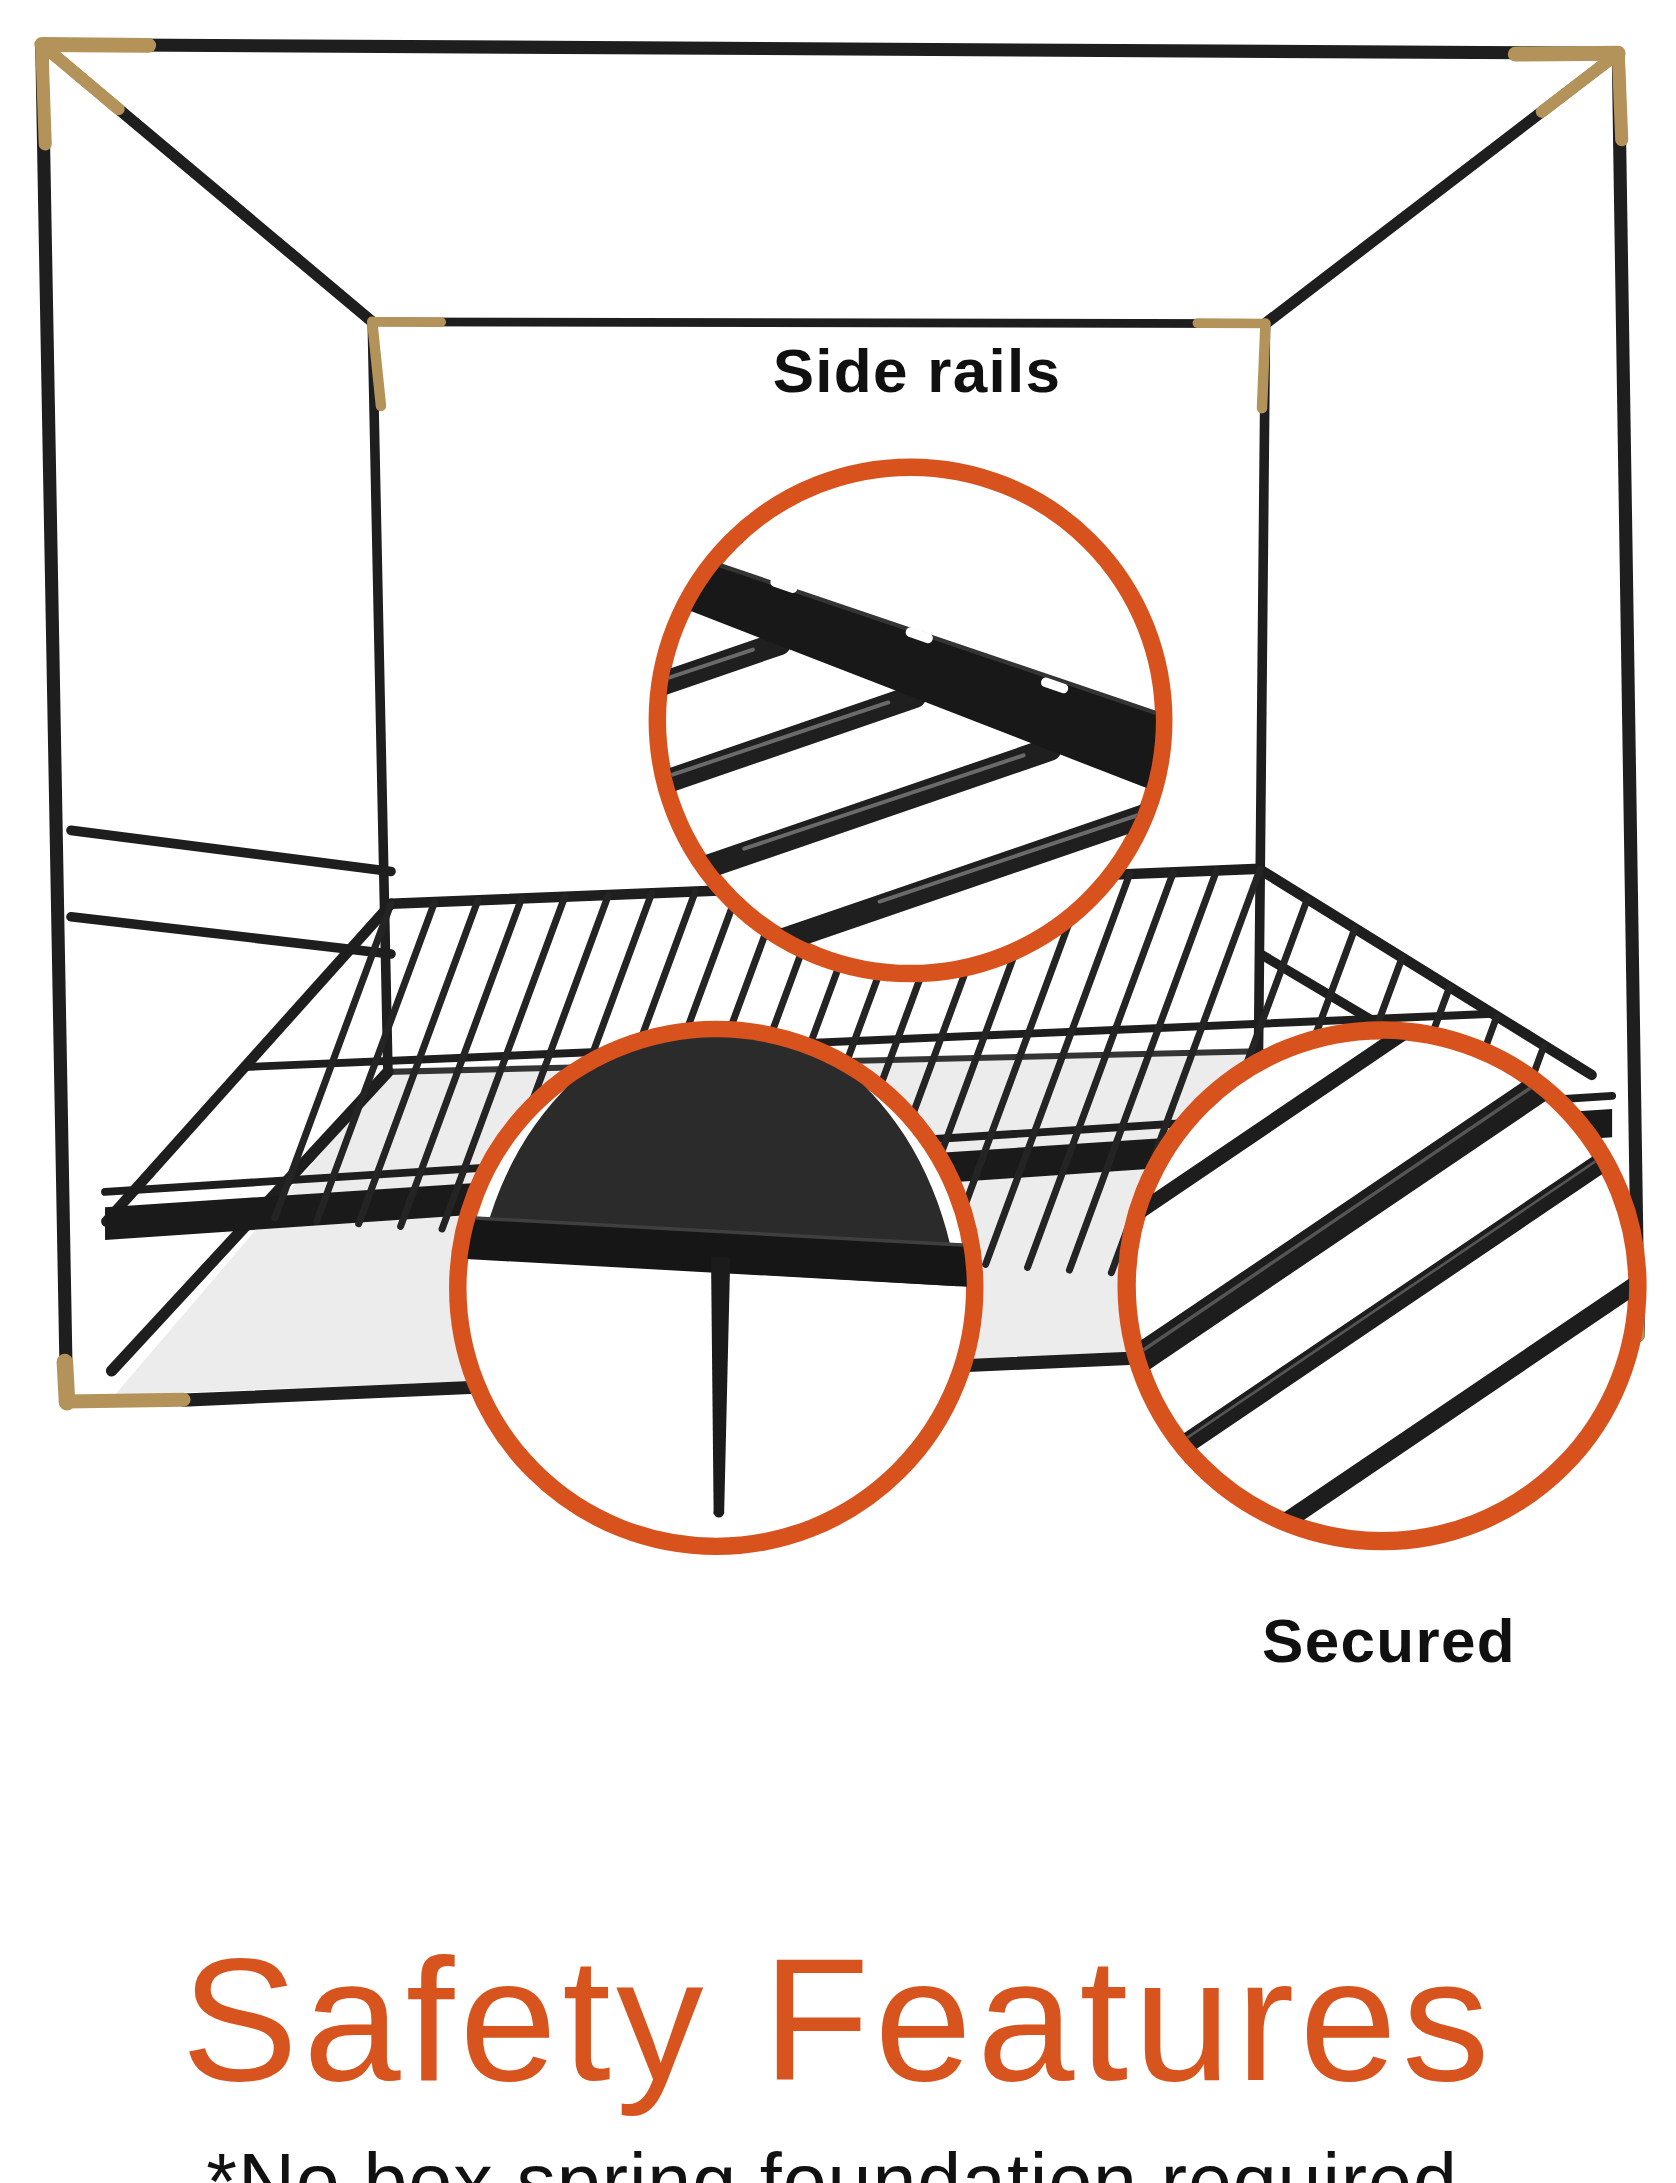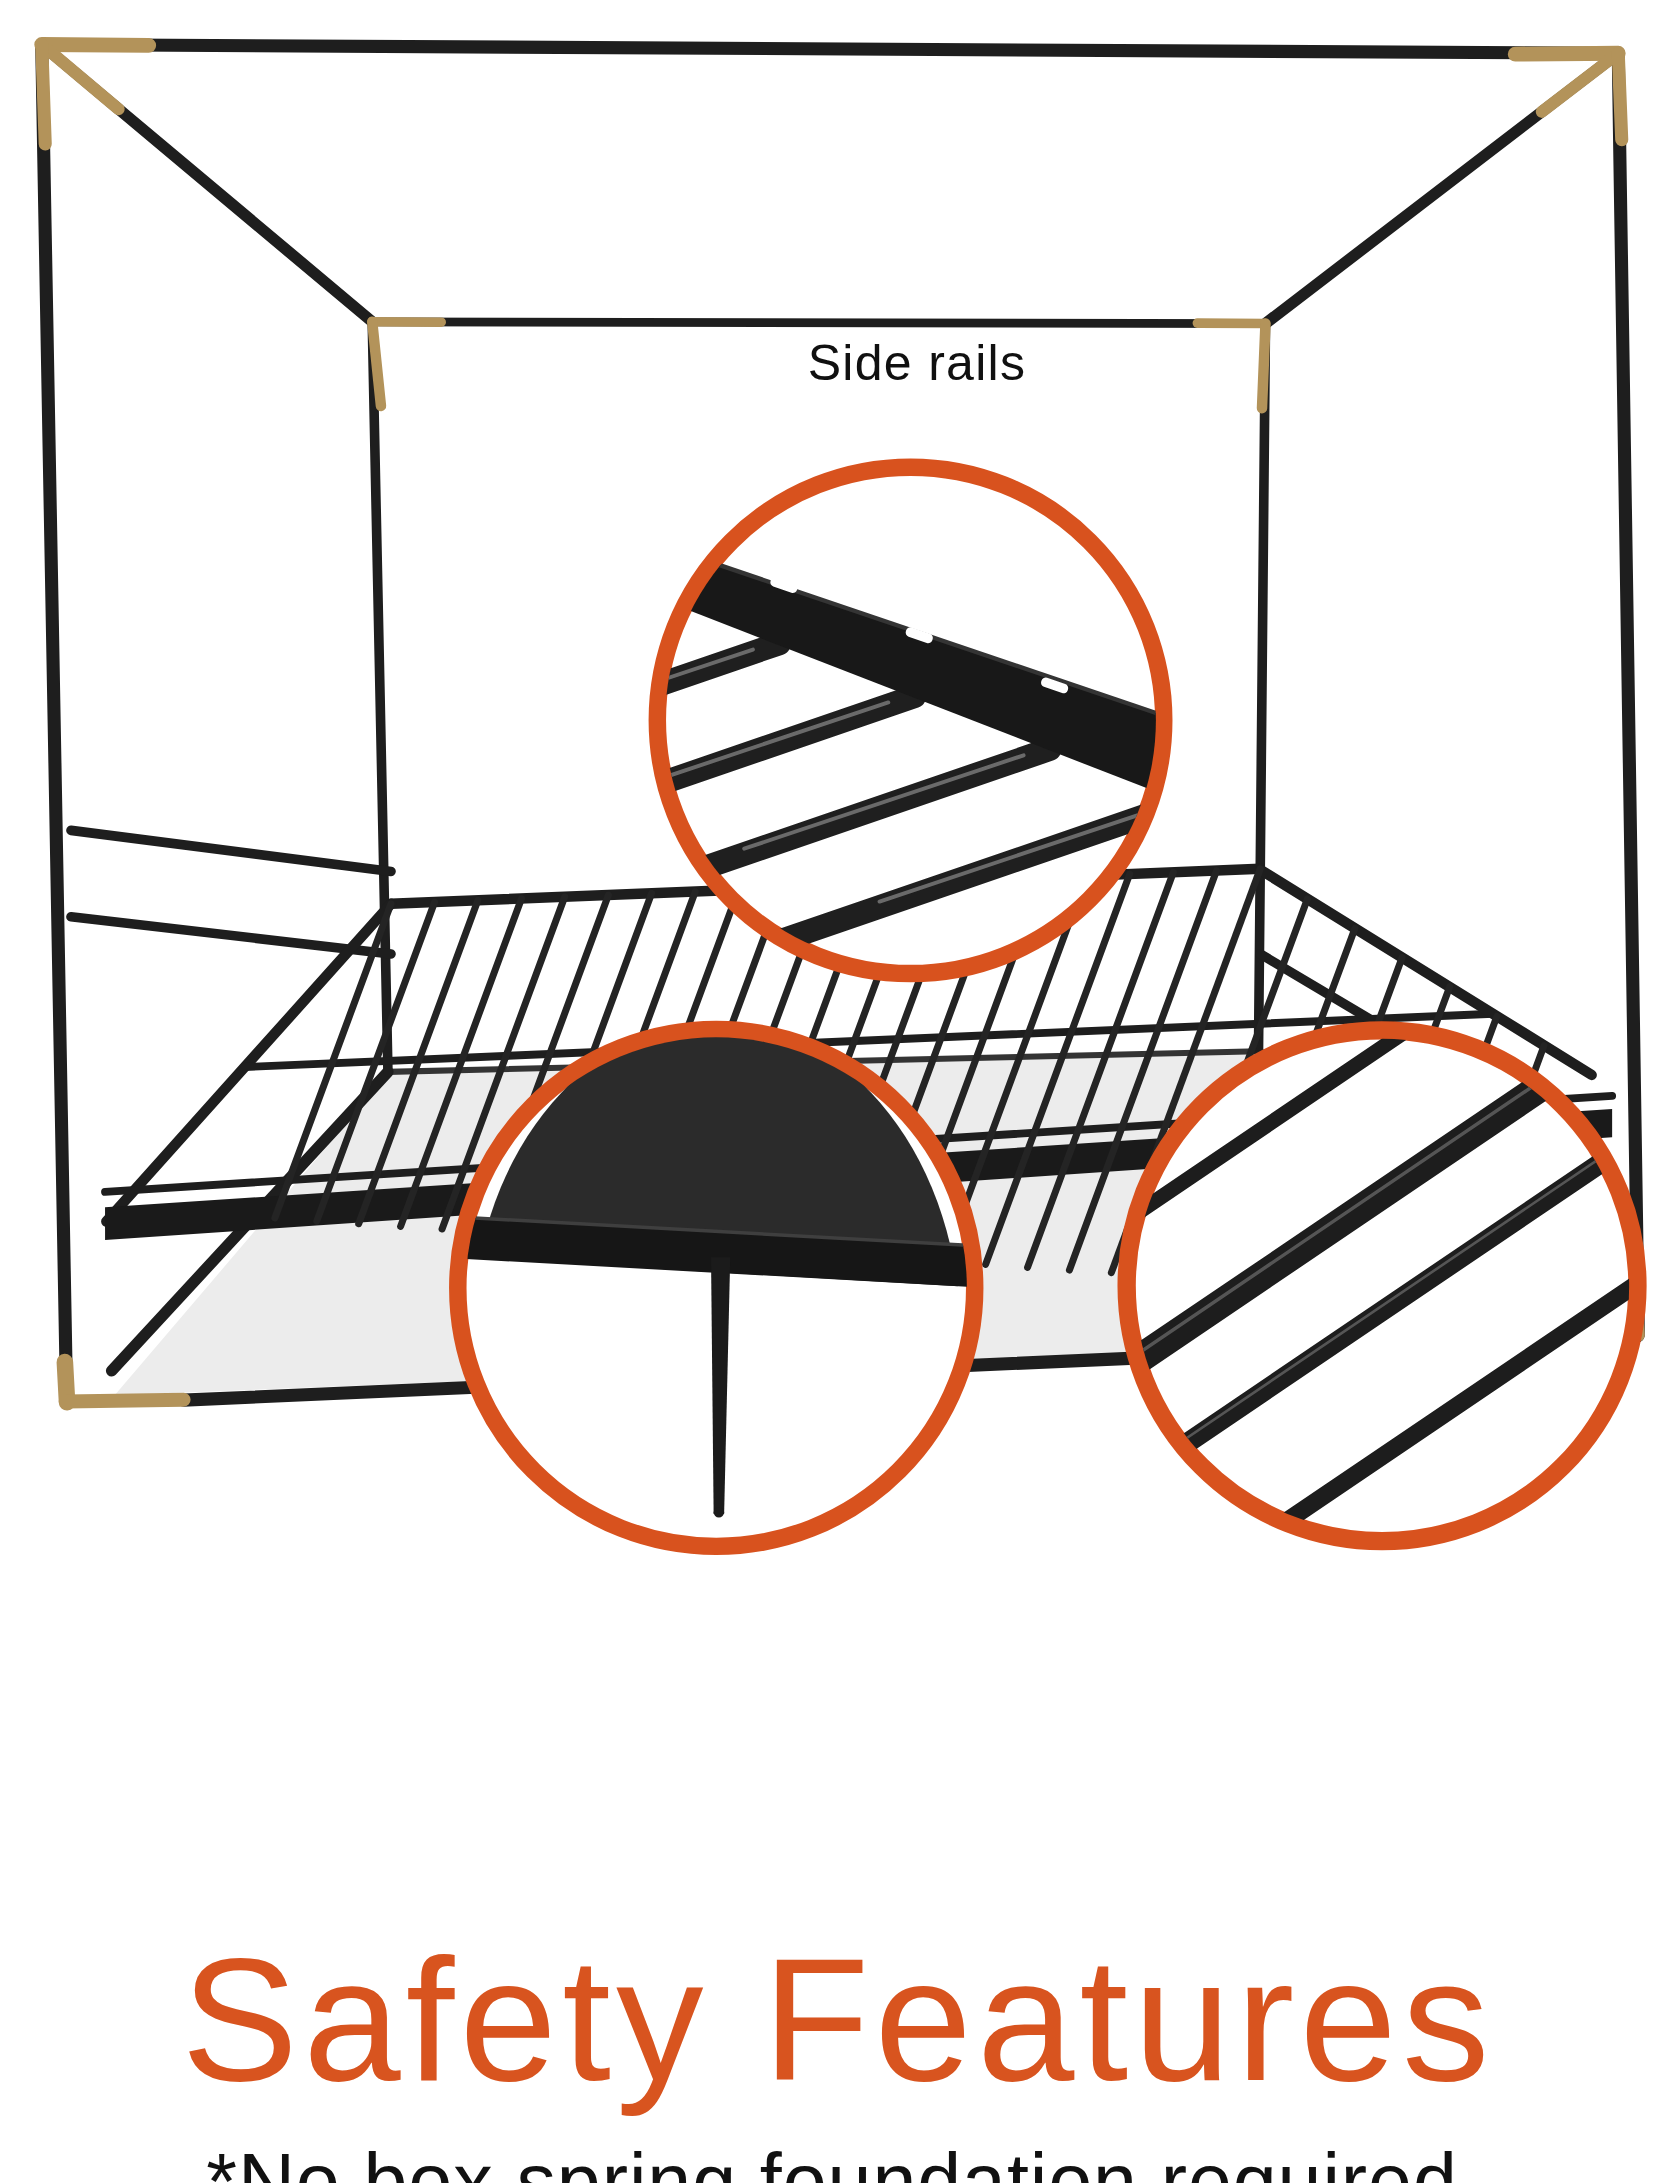--- a/index.html
+++ b/index.html
@@ -4,22 +4,22 @@
 <style>
   html,body{margin:0;padding:0;}
   body{
     width:1677px;height:2241px;position:relative;overflow:hidden;
     background:#ffffff;
     font-family:"Liberation Sans", sans-serif;
   }
   #scene{position:absolute;left:0;top:0;width:1677px;height:2241px;}
   .label{
     position:absolute;transform:translateX(-50%);
-    color:#101010;font-weight:normal;text-align:center;white-space:nowrap;
-    font-size:50px;line-height:1.21;letter-spacing:1.3px;
+    color:#101010;font-weight:bold;text-align:center;white-space:nowrap;
+    font-size:62px;line-height:1.21;letter-spacing:1.3px;
   }
   #side-rails-label{left:917px;top:333px;}
   #center-legs-label{left:723px;top:1603px;}
   #metal-slats-label{left:1389px;top:1603px;}
   #safety-title{
     position:absolute;left:838px;top:1932px;transform:translateX(-50%);
     color:#D8541F;font-weight:normal;font-size:175px;line-height:1;
     letter-spacing:5.2px;white-space:nowrap;
   }
   #footnote{
@@ -188,18 +188,19 @@
 </svg>
 
 <div class="label" id="side-rails-label">
   <span>Side rails</span>
 </div>
 
 <div class="label" id="center-legs-label">
 </div>
 
 <div class="label" id="metal-slats-label">
+  <div>Secured</div>
 </div>
 
 <div id="safety-title">Safety Features</div>
 
 <div id="footnote">*No box spring foundation required</div>
 
 
 </body></html>

